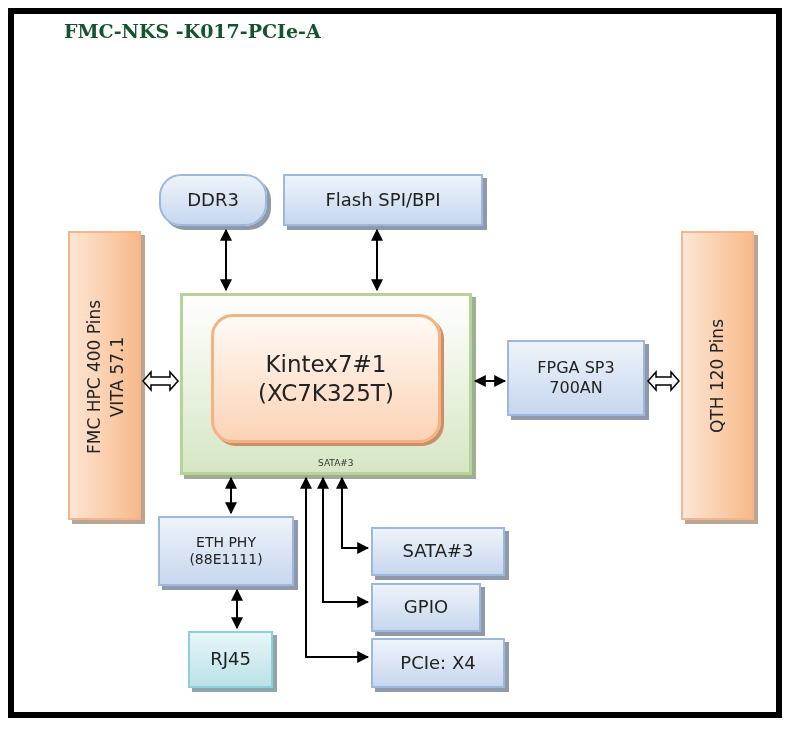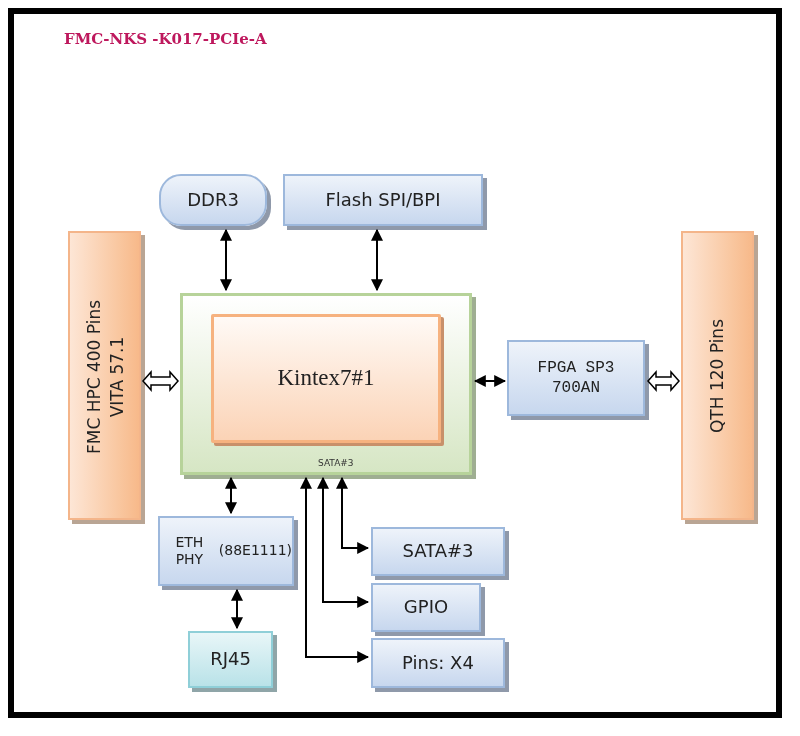--- a/index.html
+++ b/index.html
@@ -1,33 +1,33 @@
 <!DOCTYPE html>
 <html><head>
 <meta charset="utf-8">
 <style>
   html, body { margin:0; padding:0; background:#ffffff; }
   body { width:800px; height:736px; position:relative; overflow:hidden;
          font-family:"DejaVu Sans", sans-serif; }
   .frame { position:absolute; left:8px; top:8px; width:762px; height:698px;
            border:6px solid #000; background:#fff; }
-  .title { position:absolute; left:64px; top:30px; color:#be185d;
-           font-family:"DejaVu Serif", serif; font-weight:bold; font-size:15px; }
+  .title { position:absolute; left:64px; top:20px; color:#14532d;
+           font-family:"DejaVu Serif", serif; font-weight:bold; font-size:19px; }
   .blk { position:absolute; box-sizing:border-box; display:flex; align-items:center;
          justify-content:center; text-align:center; color:#222; line-height:1.25; }
   .blue { background:linear-gradient(to bottom, #eef3fa 0%, #c7d7ee 100%);
           border:2px solid #9db8dc; box-shadow:4px 4px 0 #8f99aa; }
   .cyan { background:linear-gradient(to bottom, #e8f6f8 0%, #b9e2e8 100%);
           border:2px solid #8fcfd8; box-shadow:4px 4px 0 #8fa5a8; }
   .orangebar { background:linear-gradient(to right, #fde6d6 0%, #f9c7a0 70%, #f7b98a 100%);
                border:2px solid #f4b58a; box-shadow:4px 4px 0 #b9a594; }
   .green { background:linear-gradient(to bottom, #ffffff 0%, #d6e6c4 100%);
            border:3px solid #b7d39a; box-shadow:4px 4px 0 #9fae92; }
   .chip { background:linear-gradient(to bottom, #fffaf6 0%, #fbd3b6 100%);
-          border:3px solid #f6b27f; border-radius:2px; box-shadow:3px 3px 0 #c8906a;font-family:Liberation Serif, serif; }
+          border:3px solid #f6b27f; border-radius:22px; box-shadow:3px 3px 0 #c8906a; }
   .vtext { position:absolute; white-space:nowrap; transform:rotate(-90deg);
            transform-origin:center center; text-align:center; color:#222; line-height:1.35; }
   svg.wires { position:absolute; left:0; top:0; }
 </style>
 </head>
 <body>
 
 <div class="frame"></div>
 <div class="title">FMC-NKS -K017-PCIe-A</div>
 
@@ -45,45 +45,46 @@
 </div>
 
 <div class="blk orangebar" style="left:681px;top:231px;width:73px;height:289px;"></div>
 <div class="vtext" style="left:578px;top:364px;width:280px;height:24px;font-size:17px;">
   <div>QTH 120 Pins</div>
 </div>
 
 <div class="blk green" style="left:180px;top:293px;width:292px;height:182px;"></div>
 <div class="blk chip" style="left:211px;top:314px;width:230px;height:129px;font-size:23px;flex-direction:column;">
   <div>Kintex7#1</div>
+  <div>(XC7K325T)</div>
 </div>
 <div style="position:absolute;left:318px;top:458px;font-size:9px;color:#333;">SATA#3</div>
 
-<div class="blk blue" style="left:507px;top:340px;width:138px;height:76px;font-size:16px;flex-direction:column;font-family:Liberation Mono, monospace;">
+<div class="blk blue" style="left:507px;top:340px;width:138px;height:76px;font-size:16px;flex-direction:column;">
   <div>FPGA SP3</div>
   <div>700AN</div>
 </div>
 
-<div class="blk blue" style="left:158px;top:516px;width:136px;height:70px;font-size:14px;">
+<div class="blk blue" style="left:158px;top:516px;width:136px;height:70px;font-size:14px;flex-direction:column;">
   <div>ETH PHY</div>
   <div>(88E1111)</div>
 </div>
 
 <div class="blk cyan" style="left:188px;top:631px;width:85px;height:57px;font-size:18px;">
   <span>RJ45</span>
 </div>
 
 <div class="blk blue" style="left:371px;top:527px;width:134px;height:49px;font-size:18px;">
   <span>SATA#3</span>
 </div>
 <div class="blk blue" style="left:371px;top:583px;width:110px;height:49px;font-size:18px;">
   <span>GPIO</span>
 </div>
 <div class="blk blue" style="left:371px;top:638px;width:134px;height:50px;font-size:18px;">
-  <span>Pins: X4</span>
+  <span>PCIe: X4</span>
 </div>
 
 <svg class="wires" width="800" height="736">
   <defs>
     <marker id="ah" viewBox="0 0 10 10" refX="9" refY="5" markerWidth="6" markerHeight="6" orient="auto-start-reverse">
       <path d="M0,0 L10,5 L0,10 z" fill="#000"></path>
     </marker>
   </defs>
 
   <line x1="226" y1="230" x2="226" y2="290" stroke="#000" stroke-width="2" marker-start="url(#ah)" marker-end="url(#ah)"></line>

